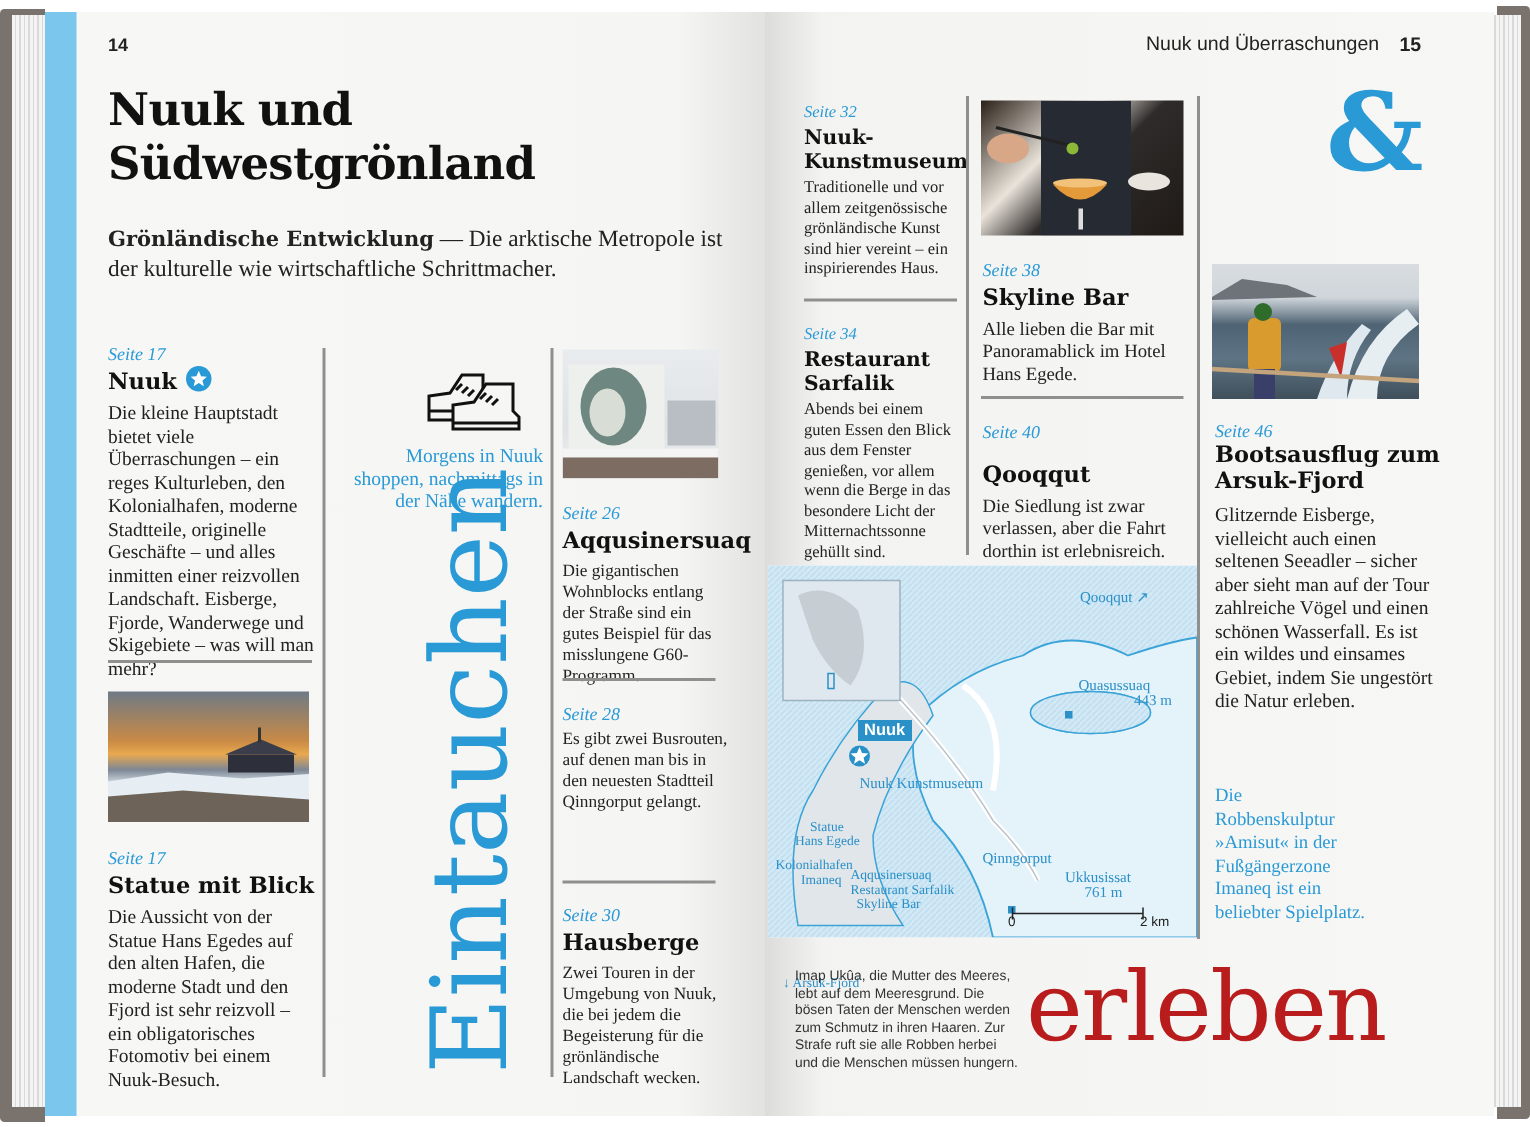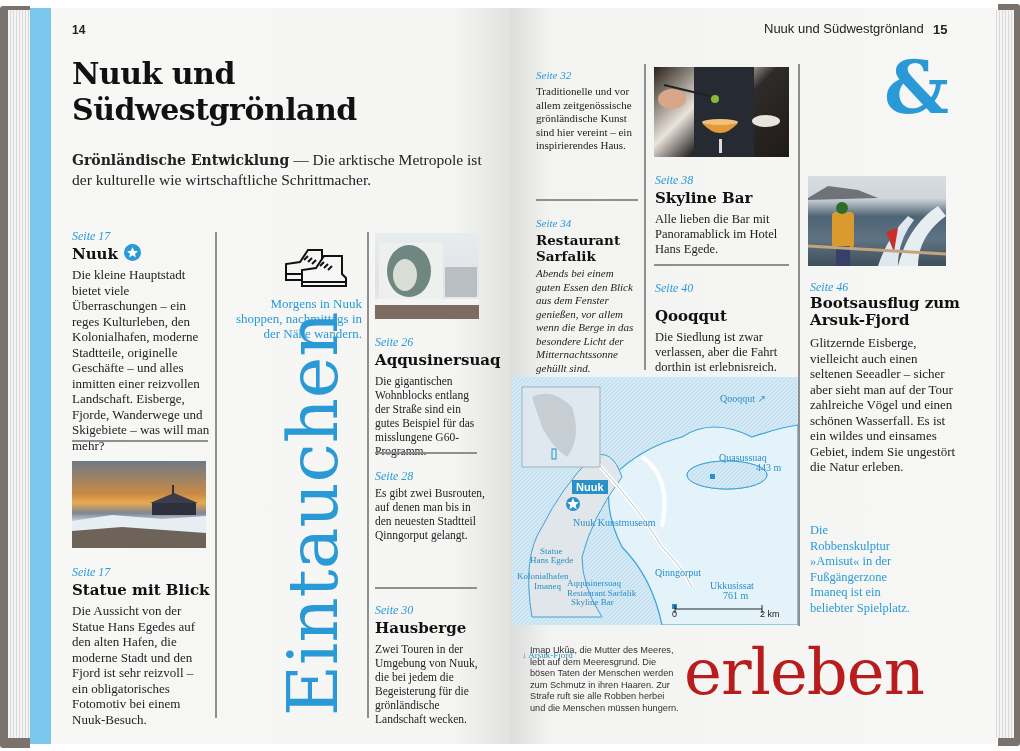--- a/index.html
+++ b/index.html
@@ -56,21 +56,21 @@
 <div class="cover-left"></div>
 <div class="cover-right"></div>
 <div class="edges-left"></div>
 <div class="edges-right"></div>
 
 <div class="page page-left"></div>
 <div class="page page-right"></div>
 <div class="blue-strip"></div>
 
 <div class="page-num" style="left:72px;top:23px;">14</div>
-<div class="running-head" style="left:764px;top:21px;">Nuuk und Südwestgrönland</div>
+<div class="running-head" style="left:764px;top:21px;">Nuuk und Überraschungen</div>
 <div class="page-num" style="left:933px;top:22px;font-size:13px;">15</div>
 
 <div class="title">
   <div>Nuuk und</div>
   <div>Südwestgrönland</div>
 </div>
 <div class="lead">
   <b>Grönländische Entwicklung</b><span> — </span><span>Die arktische Metropole ist der kulturelle wie wirtschaftliche Schrittmacher.</span>
 </div>
 
@@ -134,27 +134,28 @@
 </div>
 <div class="hline" style="left:375px;top:587px;width:102px;"></div>
 <div class="block" style="left:375px;top:603px;width:110px;">
   <div class="seite">Seite 30</div>
   <div class="head" style="margin-top:2px;">Hausberge</div>
   <div class="body small" style="margin-top:5px;">Zwei Touren in der Umgebung von Nuuk, die bei jedem die Begeisterung für die grönländische Landschaft wecken.</div>
 </div>
 
 <div class="block" style="left:536px;top:68px;width:104px;">
   <div class="seite" style="font-size:11px;">Seite 32</div>
+  <div class="head" style="margin-top:2px;font-size:13.5px;line-height:16px;">Nuuk-Kunstmuseum</div>
   <div class="body small" style="margin-top:3px;font-size:11px;line-height:13.5px;">Traditionelle und vor allem zeitgenössische grönländische Kunst sind hier vereint – ein inspirierendes Haus.</div>
 </div>
 <div class="hline" style="left:536px;top:199px;width:102px;"></div>
 <div class="block" style="left:536px;top:216px;width:104px;">
   <div class="seite" style="font-size:11px;">Seite 34</div>
   <div class="head" style="margin-top:2px;font-size:13.5px;line-height:16px;">Restaurant Sarfalik</div>
-  <div class="body small" style="margin-top:3px;font-size:11px;line-height:13.5px;font-style:italic;">Abends bei einem guten Essen den Blick aus dem Fenster genießen, vor allem wenn die Berge in das besondere Licht der Mitternachtssonne gehüllt sind.</div>
+  <div class="body small" style="margin-top:3px;font-size:11px;line-height:13.5px;">Abends bei einem guten Essen den Blick aus dem Fenster genießen, vor allem wenn die Berge in das besondere Licht der Mitternachtssonne gehüllt sind.</div>
 </div>
 <div class="vline" style="left:644px;top:64px;height:306px;"></div>
 
 <div class="photo" style="left:654px;top:67px;width:135px;height:90px;background:linear-gradient(135deg,#2a2018 0%,#e9e3da 35%,#2f2b2a 55%,#1f1a16 100%);">
   <svg width="135" height="90" viewBox="0 0 135 90">
       <rect x="40" y="0" width="60" height="90" fill="#252a33"></rect>
       <path d="M48 56 Q66 76 84 56 Z" fill="#e59a3a"></path>
       <rect x="65" y="72" width="3" height="14" fill="#ddd"></rect>
       <ellipse cx="66" cy="55" rx="18" ry="3" fill="#f2c27a"></ellipse>
       <line x1="10" y1="18" x2="60" y2="30" stroke="#222" stroke-width="2"></line>

